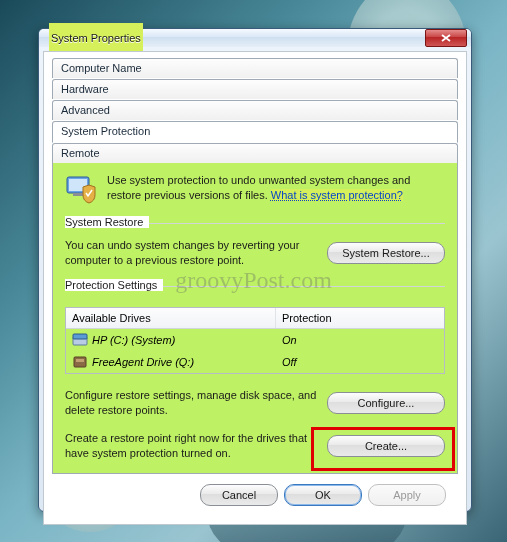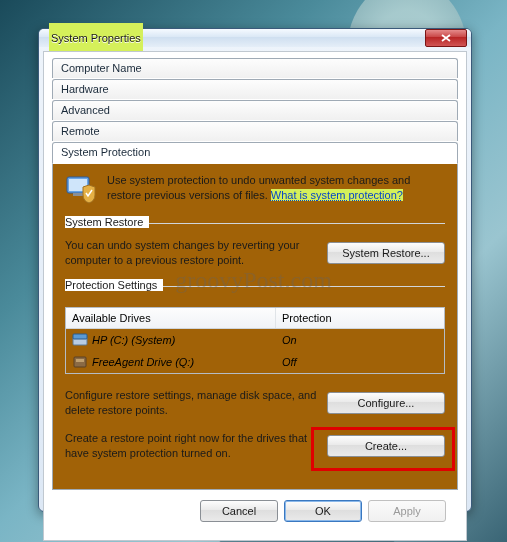--- a/index.html
+++ b/index.html
@@ -16,35 +16,35 @@
 .title-text { flex: 1; color: #1a1a1a; text-shadow: 0 1px #fff; }
 .title-highlight { background: #d5f05a; padding: 9px 2px; }
 .close-btn { width: 42px; height: 18px; background: linear-gradient(#e58a8a, #c84545 45%, #b82525 46%, #d05555); border: 1px solid #7a1515; border-radius: 2px; display: flex; align-items: center; justify-content: center; color: #fff; font-weight: bold; font-size: 10px; cursor: pointer; }
 
 .content { flex: 1; margin: 4px; background: #fff; border: 1px solid #c0c8d0; display: flex; flex-direction: column; padding: 6px 8px 8px; }
 
 .tabs { display: flex; gap: 1px; margin-bottom: -1px; z-index: 2; position: relative; flex-direction: column; }
 .tab { background: linear-gradient(#fdfdfd, #f0f0f0); border: 1px solid #9faab5; border-bottom: none; border-radius: 3px 3px 0 0; padding: 3px 8px 4px; cursor: pointer; color: #1a2a3a; }
 .tab.active { background: #fff; border-bottom: 1px solid #fff; margin-bottom: -1px; padding-bottom: 5px; }
 
-.tab-body { flex: 1; border: 1px solid #9faab5; background: #a16207; padding: 10px 12px 28px; display: flex; flex-direction: column; gap: 12px; }
+.tab-body { flex: 1; border: 1px solid #9faab5; background: #bef264; padding: 10px 12px 12px; display: flex; flex-direction: column; gap: 12px; }
 
 .info-row { display: flex; gap: 10px; align-items: flex-start; }
 .info-icon { width: 32px; height: 32px; flex-shrink: 0; }
 .info-text { flex: 1; color: #1a1a1a; line-height: 1.35; }
 .link { color: #0645c8; text-decoration: underline dotted; cursor: pointer; }
 .link-hl { background: #d5f05a; }
 
 .group { position: relative; border-top: 1px solid #d0d5da; padding-top: 14px; margin-top: 6px; }
 .group-label { position: absolute; top: -8px; left: 0; background: #fff; padding-right: 6px; color: #1a1a1a; }
 
 .group-row { display: flex; align-items: center; gap: 10px; }
 .group-text { flex: 1; color: #1a1a1a; line-height: 1.35; }
 
-.btn { width: 118px; height: 22px; background: linear-gradient(#fdfdfd, #eaeaea 45%, #dedede 46%, #eaeaea); border: 1px solid #8a8f95; border-radius: 3px; cursor: pointer; color: #1a1a1a; font-size: 11px; padding: 0; }
+.btn { width: 118px; height: 22px; background: linear-gradient(#fdfdfd, #eaeaea 45%, #dedede 46%, #eaeaea); border: 1px solid #8a8f95; border-radius: 10px; cursor: pointer; color: #1a1a1a; font-size: 11px; padding: 0; }
 .btn:disabled { color: #9a9a9a; border-color: #c0c0c0; background: linear-gradient(#fafafa,#f0f0f0); cursor: default; }
 
 .drive-table { border: 1px solid #b5bcc5; margin-top: 6px; }
 .dt-head { display: flex; background: linear-gradient(#fdfdfd, #f0f3f7); border-bottom: 1px solid #d0d5da; }
 .dt-head > div { padding: 4px 6px; border-right: 1px solid #e0e4e8; }
 .dt-head > div:last-child { border-right: none; }
 .dt-row { display: flex; padding: 2px 0; align-items: center; font-style: italic; }
 .dt-row > div { padding: 2px 6px; }
 .col-drive { width: 210px; display: flex; align-items: center; gap: 4px; }
 .col-prot { flex: 1; }
@@ -75,22 +75,22 @@
         </svg>
     </div>
   </div>
 
   <div class="content">
 
     <div class="tabs">
       <div class="tab">Computer Name</div>
       <div class="tab">Hardware</div>
       <div class="tab">Advanced</div>
+      <div class="tab active">System Protection</div>
       <div class="tab">Remote</div>
-      <div class="tab active">System Protection</div>
     </div>
 
     <div class="tab-body">
 
       <div class="info-row">
         <svg class="info-icon" viewBox="0 0 32 32">
           <rect x="2" y="4" width="22" height="16" rx="2" fill="#6aa5e5" stroke="#2a5a9a"></rect>
           <rect x="4" y="6" width="18" height="12" fill="#cfe5fa"></rect>
           <rect x="8" y="20" width="10" height="3" fill="#8a8f95"></rect>
           <path d="M18 14 L24 12 L30 14 L30 22 Q30 28 24 30 Q18 28 18 22 Z" fill="#e5b045" stroke="#a07020"></path>

